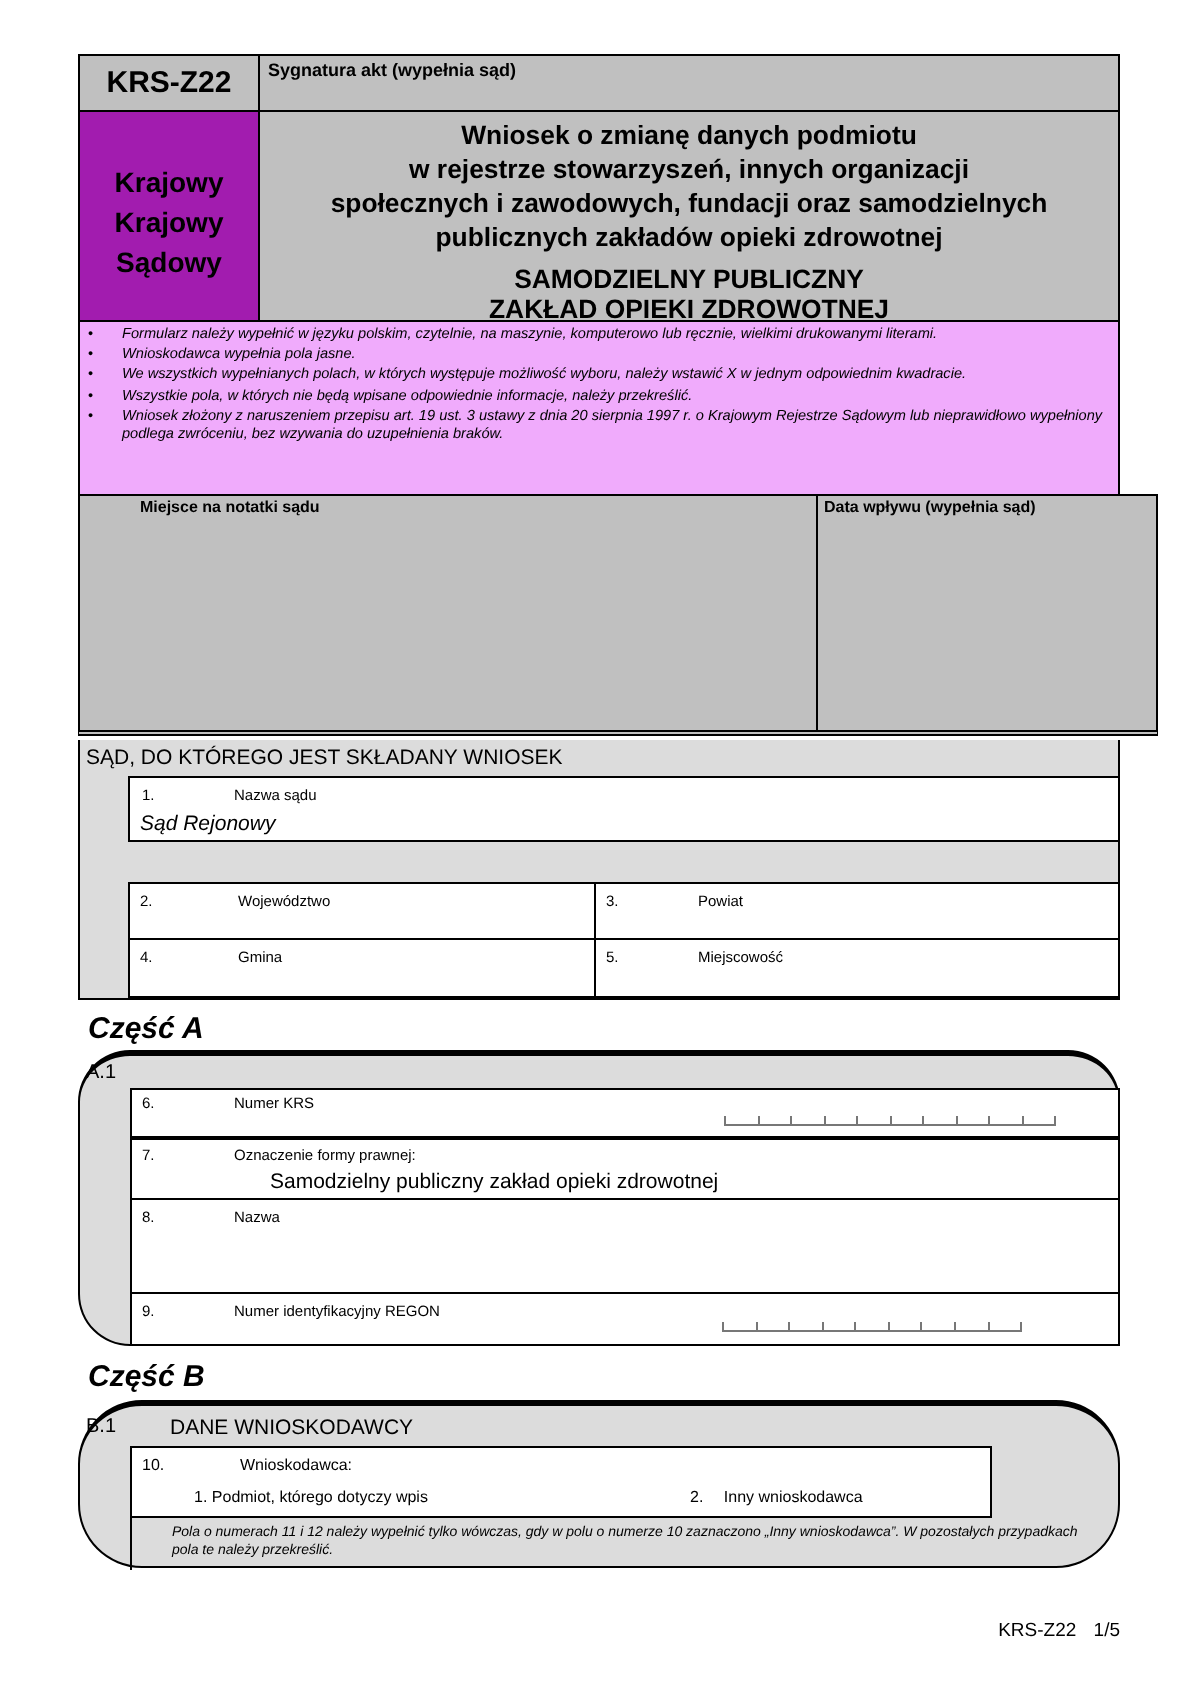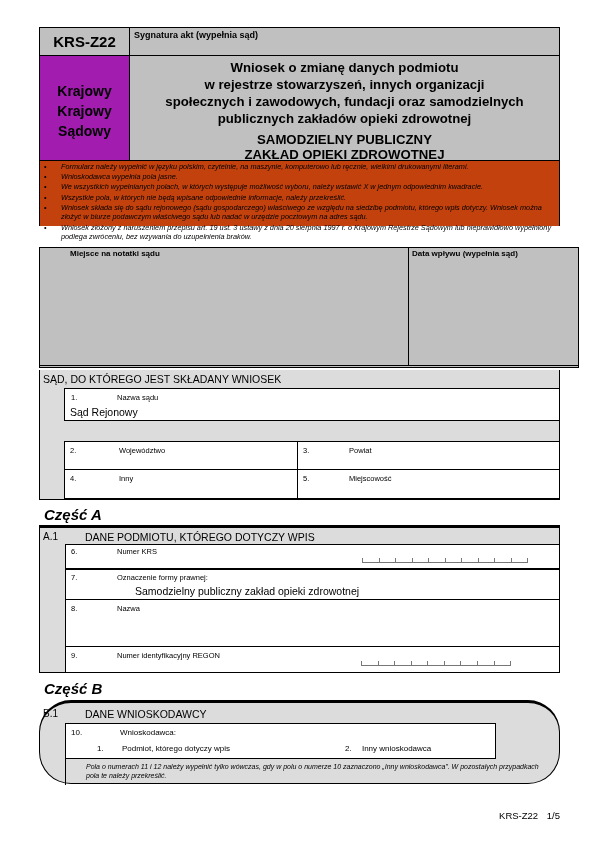--- a/index.html
+++ b/index.html
@@ -15,21 +15,21 @@
   #hdr-code { left: 0; top: 0; width: 90px; height: 28px; border-right: 1.5px solid #000; border-bottom: 1.5px solid #000;
               font-weight: bold; font-size: 15px; display: flex; align-items: center; justify-content: center; }
   #hdr-sig { left: 90px; top: 0; right: 0; height: 28px; border-bottom: 1.5px solid #000; font-size: 9px; font-weight: bold; padding: 2px 4px; }
   #hdr-reg { left: 0; top: 28px; width: 90px; bottom: 0; border-right: 1.5px solid #000;
              font-weight: bold; font-size: 14px; line-height: 20px; display: flex; align-items: center; justify-content: center; text-align: center; padding-top: 6px; }
   #hdr-title { left: 90px; top: 28px; right: 0; bottom: 0; text-align: center; font-weight: bold; }
   #hdr-title .t1 { font-size: 13.2px; line-height: 17px; margin-top: 3px; }
   #hdr-title .t2 { font-size: 13.2px; line-height: 15px; margin-top: 5px; }
 
   
-  #instr { left: 39px; top: 161px; width: 521px; height: 65px; border-left: 1.5px solid #000; border-right: 1.5px solid #000; background: #c2410c; padding: 1px 4px 0 4px; }
+  #instr { left: 39px; top: 161px; width: 521px; height: 86px; border-left: 1.5px solid #000; border-right: 1.5px solid #000; background: #f0abfc; padding: 1px 4px 0 4px; }
   #instr ul { list-style: none; }
   #instr li { font-size: 7.3px; font-style: italic; line-height: 9.6px; position: relative; padding-left: 17px; margin-bottom: 0.6px; }
   #instr li::before { content: "•"; position: absolute; left: 0; font-style: normal; }
 
   
   #notes { left: 39px; top: 247px; width: 540px; height: 121px; border: 1.5px solid #000; border-bottom: 3px double #000; }
   #notes-left { left: 0; top: 0; width: 369px; bottom: 0; border-right: 1.5px solid #000; font-size: 8px; font-weight: bold; padding: 1px 0 0 30px; }
   #notes-right { left: 369px; top: 0; right: 0; bottom: 0; font-size: 8px; font-weight: bold; padding: 1px 0 0 3px; }
 
   
@@ -80,63 +80,61 @@
     </div>
   </div>
 </div>
 
 <div id="instr" class="abs">
   <ul>
     <li>Formularz należy wypełnić w języku polskim, czytelnie, na maszynie, komputerowo lub ręcznie, wielkimi drukowanymi literami.</li>
     <li>Wnioskodawca wypełnia pola jasne.</li>
     <li>We wszystkich wypełnianych polach, w których występuje możliwość wyboru, należy wstawić X w jednym odpowiednim kwadracie.</li>
     <li>Wszystkie pola, w których nie będą wpisane odpowiednie informacje, należy przekreślić.</li>
-    <li>Wniosek składa się do sądu rejonowego (sądu gospodarczego) właściwego ze względu na siedzibę podmiotu, którego wpis dotyczy. Wniosek można złożyć w biurze podawczym właściwego sądu lub nadać w urzędzie pocztowym na adres sądu.</li>
     <li>Wniosek złożony z naruszeniem przepisu art. 19 ust. 3 ustawy z dnia 20 sierpnia 1997 r. o Krajowym Rejestrze Sądowym lub nieprawidłowo wypełniony podlega zwróceniu, bez wzywania do uzupełnienia braków.</li>
   </ul>
 </div>
 
 <div id="notes" class="abs gray">
   <div id="notes-left" class="abs">
     <span>Miejsce na notatki sądu</span>
   </div>
   <div id="notes-right" class="abs">
     <span>Data wpływu (wypełnia sąd)</span>
   </div>
 </div>
 
 <div id="sad" class="abs">
   <div class="sec-title">SĄD, DO KTÓREGO JEST SKŁADANY WNIOSEK</div>
   <div class="field" style="left:24px; top:18px; width:496px; height:33px;">
     <span class="fnum" style="left:6px;">1.</span>
     <span class="flab" style="left:24px;">Nazwa sądu</span>
-    <span class="fval" style="top:17px;">Sąd Rejonowy</span>
+    <span class="fval" style="top:17px;font-style:italic;">Sąd Rejonowy</span>
   </div>
   <div class="field" style="left:24px; top:71px; width:234px; height:29px;">
     <span class="fnum">2.</span>
     <span class="flab" style="left:26px;">Województwo</span>
   </div>
   <div class="field" style="left:257px; top:71px; width:263px; height:29px;">
     <span class="fnum">3.</span>
     <span class="flab" style="left:23px;">Powiat</span>
   </div>
   <div class="field" style="left:24px; top:99px; width:234px; height:30px;">
     <span class="fnum">4.</span>
-    <span class="flab" style="left:26px;">Inny</span>
+    <span class="flab" style="left:26px;">Gmina</span>
   </div>
   <div class="field" style="left:257px; top:99px; width:263px; height:30px;">
     <span class="fnum">5.</span>
     <span class="flab" style="left:23px;">Miejscowość</span>
   </div>
 </div>
 
 <div class="abs czesc" style="left:44px; top:506px;">Część A</div>
-<div class="abs sec-box" style="left:39px; top:525px; width:521px; height:148px;">
+<div class="abs sec-box" style="left:39px; top:525px; width:521px; height:148px;border-radius:26px;">
   <span class="sec-code">A.1</span>
-  <span class="sec-head">DANE PODMIOTU, KTÓREGO DOTYCZY WPIS</span>
 
   <div class="field" style="left:25px; top:16px; width:495px; height:25px;">
     <span class="fnum" style="top:2px;">6.</span>
     <span class="flab" style="top:2px;">Numer KRS</span>
     <div class="comb" style="left:296px; top:13px; width:166px;">
       <span></span>
         <span></span>
         <span></span>
         <span></span>
         <span></span>
@@ -179,21 +177,21 @@
 <div class="abs czesc" style="left:44px; top:680px;">Część B</div>
 <div class="abs sec-box" style="left:39px; top:700px; width:521px; height:84px;border-radius:32px;">
   <span class="sec-code" style="top:5px;">B.1</span>
   <span class="sec-head" style="top:5px;">DANE WNIOSKODAWCY</span>
 
   <div class="field" style="left:25px; top:20px; width:431px; height:36px;">
     <span class="fnum" style="font-size:8px; top:4px;">10.</span>
     <span class="flab" style="font-size:8px; top:4px; left:26px;">Wnioskodawca:</span>
     <div class="abs" style="left:31px; top:20px; font-size:8px;">
       <span>1.</span>
-      <span style="margin-left:16px;">Podmiot, którego dotyczy wpis</span>
+      <span style="margin-left:0;">Podmiot, którego dotyczy wpis</span>
     </div>
     <div class="abs" style="left:279px; top:20px; font-size:8px;">
       <span>2.</span>
       <span style="margin-left:8px;">Inny wnioskodawca</span>
     </div>
   </div>
 
   <div class="abs" style="left:25px; top:56px; width:495px; height:26px; border-left:1px solid #000; padding:3px 8px 0 20px; font-size:7px; font-style:italic; line-height:9px;">
     <span>Pola o numerach 11 i 12 należy wypełnić tylko wówczas, gdy w polu o numerze 10 zaznaczono „Inny wnioskodawca”. W pozostałych przypadkach pola te należy przekreślić.</span>
   </div>

